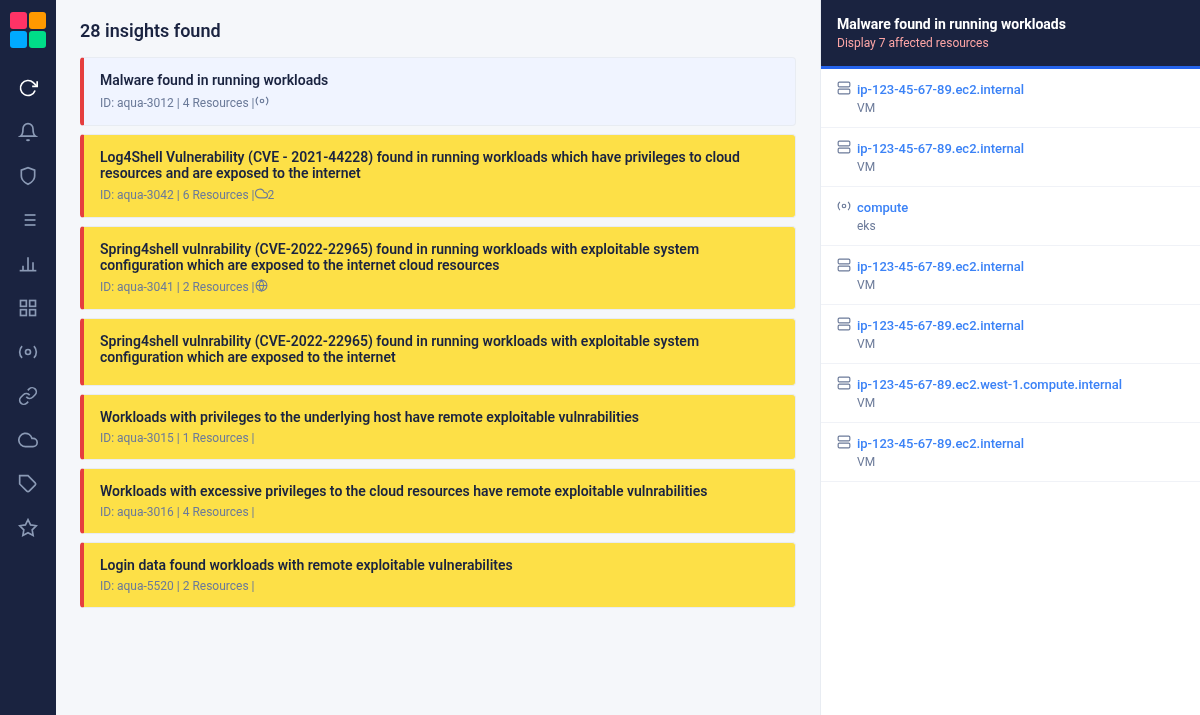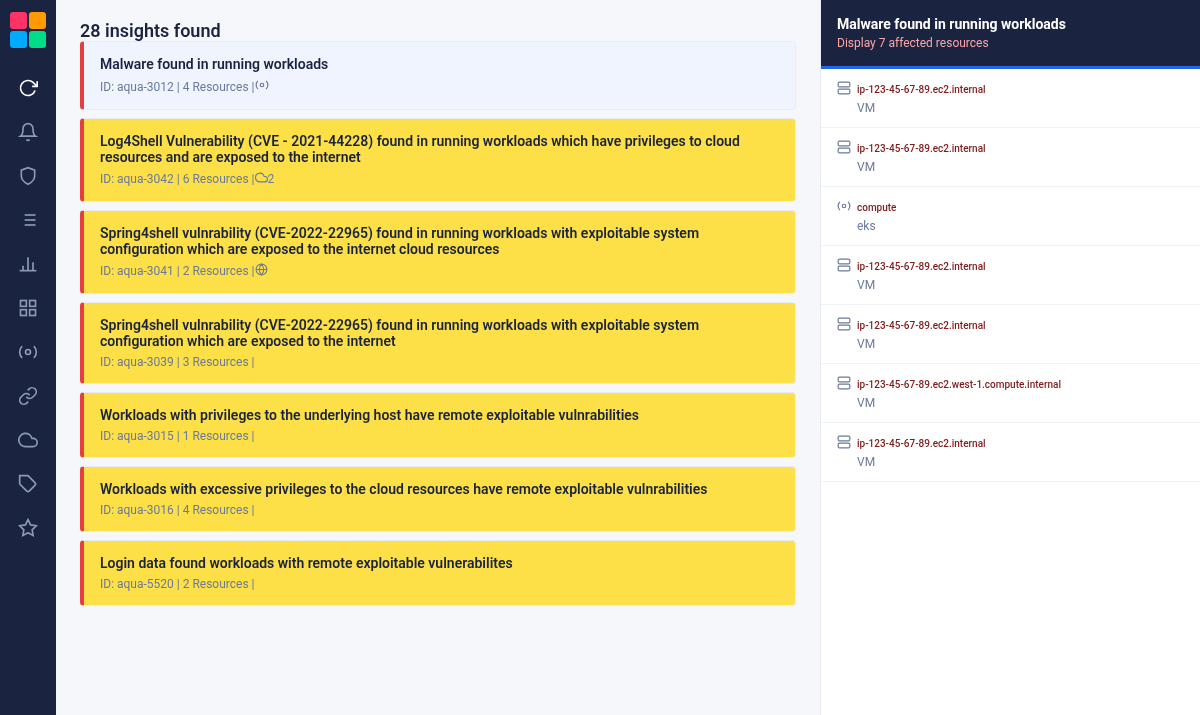--- a/index.html
+++ b/index.html
@@ -63,20 +63,21 @@
     #left-panel {
       flex: 1;
       overflow-y: auto;
       padding: 20px 24px;
     }
 
     .results-count {
       font-size: 18px;
       font-weight: 600;
       color: #1a2340;
+      margin-bottom: 16px;
     }
 
     
     .insight-card {
       background: #fde047;
       border: 1px solid #e8ecf2;
       border-left: 4px solid #e53e3e;
       border-radius: 4px;
       padding: 14px 16px;
       margin-bottom: 8px;
@@ -130,22 +131,22 @@
     }
 
     .resource-item {
       padding: 12px 16px;
       border-bottom: 1px solid #f0f2f7;
       display: flex;
       flex-direction: column;
       gap: 3px;
     }
     .resource-name {
-      font-size: 10px;
-      color: #7f1d1d;
+      font-size: 13px;
+      color: #3b82f6;
       font-weight: 500;
       display: flex;
       align-items: center;
       gap: 6px;
     }
     .resource-type {
       font-size: 12px;
       color: #6b7a99;
       padding-left: 20px;
     }
@@ -293,23 +294,20 @@
               <circle cx="12" cy="12" r="10"></circle>
                 <line x1="2" y1="12" x2="22" y2="12"></line>
                 <path d="M12 2a15.3 15.3 0 0 1 4 10 15.3 15.3 0 0 1-4 10 15.3 15.3 0 0 1-4-10 15.3 15.3 0 0 1 4-10z"></path>
             </svg>
           </span>
         </div>
       </div>
 
       <div class="insight-card">
         <div class="insight-title">Spring4shell vulnrability (CVE-2022-22965) found in running workloads with exploitable system configuration which are exposed to the internet</div>
-        <div class="insight-meta">
-          <span>ID: aqua-3039 | 3 Resources |</span>
-        </div>
       </div>
 
       <div class="insight-card">
         <div class="insight-title">Workloads with privileges to the underlying host have remote exploitable vulnrabilities</div>
         <div class="insight-meta">
           <span>ID: aqua-3015 | 1 Resources |</span>
         </div>
       </div>
 
       <div class="insight-card">

